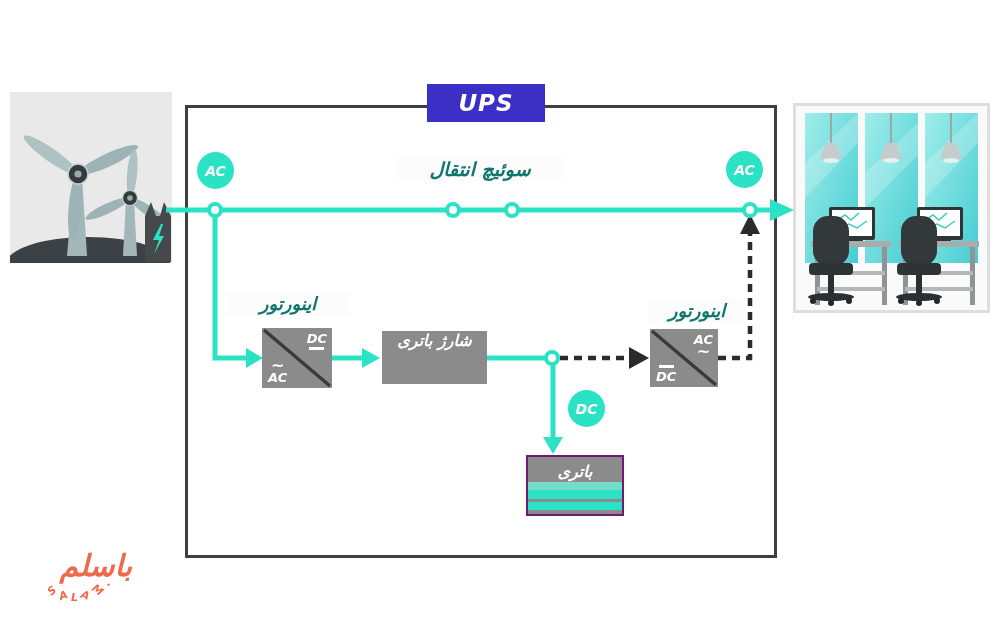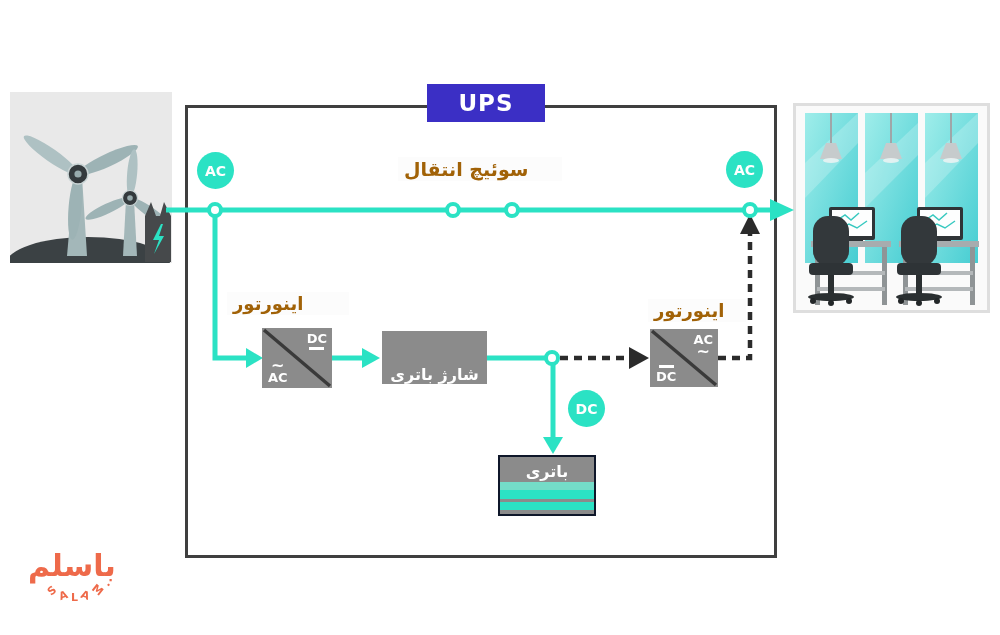--- a/index.html
+++ b/index.html
@@ -2,21 +2,21 @@
 <html lang="fa" style="--teal: #2BE2C4; --box-gray: #8B8B8B; --ups-blue: #3B2FC5; --border-dark: #3F3F3F; --logo-orange: #EE6A4A; --dash-black: #2B2B2B;"><head>
 <meta charset="utf-8">
 <style>
   :root{
     --teal:#2BE2C4; --box-gray:#8B8B8B; --ups-blue:#3B2FC5;
     --border-dark:#3F3F3F; --logo-orange:#EE6A4A; --dash-black:#2B2B2B;
   }
   *{box-sizing:border-box;margin:0;padding:0}
   html,body{width:1000px;height:635px;background:#fff;overflow:hidden;
     font-family:"DejaVu Sans",sans-serif;}
-  .stage{position:relative;width:972px;height:635px;background:#fff;}
+  .stage{position:relative;width:972px;height:635px;background:#fff;font-style:italic;}
   .abs{position:absolute}
 
   
   .outer-box{left:185px;top:105px;width:592px;height:453px;
     border:3px solid var(--border-dark);background:transparent;}
 
   
   .ups-box{left:427px;top:84px;width:118px;height:38px;background:var(--ups-blue);
     color:#fff;font-weight:bold;font-size:23px;letter-spacing:1px;
     display:flex;align-items:center;justify-content:center;}
@@ -29,62 +29,62 @@
 
   
   .badge{width:37px;height:37px;border-radius:50%;background:var(--teal);
     color:#fff;font-weight:bold;font-size:14px;display:flex;align-items:center;
     justify-content:center;}
   .b-ac-left{left:197px;top:152px}
   .b-ac-right{left:726px;top:151px}
   .b-dc{left:568px;top:390px}
 
   
-  .plabel{color:#a16207;font-weight:bold;font-size:18px;text-align:left;direction:rtl;
+  .plabel{color:#0f766e;font-weight:bold;font-size:18px;text-align:center;direction:rtl;
     background:rgba(252,252,252,.85);padding:1px 6px;white-space:nowrap;}
   .l-switch{left:398px;top:157px;width:164px;font-size:19px}
   .l-rect{left:227px;top:292px;width:122px}
   .l-inv{left:648px;top:299px;width:98px}
 
   
   .gbox{background:var(--box-gray);color:#fff;}
   .conv{overflow:hidden}
   .conv svg{position:absolute;left:0;top:0}
   .box-rectifier{left:262px;top:328px;width:70px;height:60px;}
   .box-inverter{left:650px;top:329px;width:68px;height:58px;}
   .box-charger{left:382px;top:331px;width:105px;height:53px;
-    display:flex;align-items:flex-end;justify-content:center;
+    display:flex;align-items:flex-start;justify-content:center;
     font-weight:bold;font-size:16px;direction:rtl;}
   .conv .corner{position:absolute;font-weight:bold;font-size:13px;line-height:13px;
     text-align:center;}
   .conv .tr{top:4px;right:5px}
   .conv .bl{bottom:4px;left:6px}
   .conv .bar{display:block;width:15px;height:3px;background:#fff;margin:2px auto 0}
   .conv .bar.top{margin:0 auto 2px}
   .conv .tilde{display:block;font-size:16px;line-height:11px;font-weight:bold}
 
   
-  .battery{left:498px;top:455px;width:98px;height:61px;border:2px solid #0f172a;
+  .battery{left:526px;top:455px;width:98px;height:61px;border:2px solid #701a75;
     background:var(--box-gray);}
   .battery .stripes{position:absolute;left:0;right:0;bottom:0}
   .stripe{width:100%}
   .s1{height:8px;background:#74DCC8}
   .s2{height:9px;background:var(--teal)}
   .s3{height:3px;background:var(--box-gray)}
   .s4{height:8px;background:var(--teal)}
   .s5{height:4px;background:var(--box-gray)}
   .battery .blabel{position:absolute;top:5px;left:0;right:0;text-align:center;
     color:#fff;font-weight:bold;font-size:16px;direction:rtl;}
 
   
   .scene-wind{left:10px;top:92px;width:162px;height:171px}
   .scene-office{left:793px;top:103px;width:197px;height:210px}
 
   
-  .logo{left:28px;top:550px;width:104px;height:72px;text-align:left;
+  .logo{left:28px;top:550px;width:104px;height:72px;text-align:right;
     color:var(--logo-orange);}
   .logo .fa{font-size:30px;font-weight:bold;direction:rtl;line-height:32px}
   .logo .arc{position:relative;display:flex;justify-content:center;gap:2px;
     font-size:11px;font-weight:bold;letter-spacing:1px;margin-top:2px}
   .logo .arc span{display:inline-block}
 </style>
 </head>
 <body>
 
 <div class="stage">

